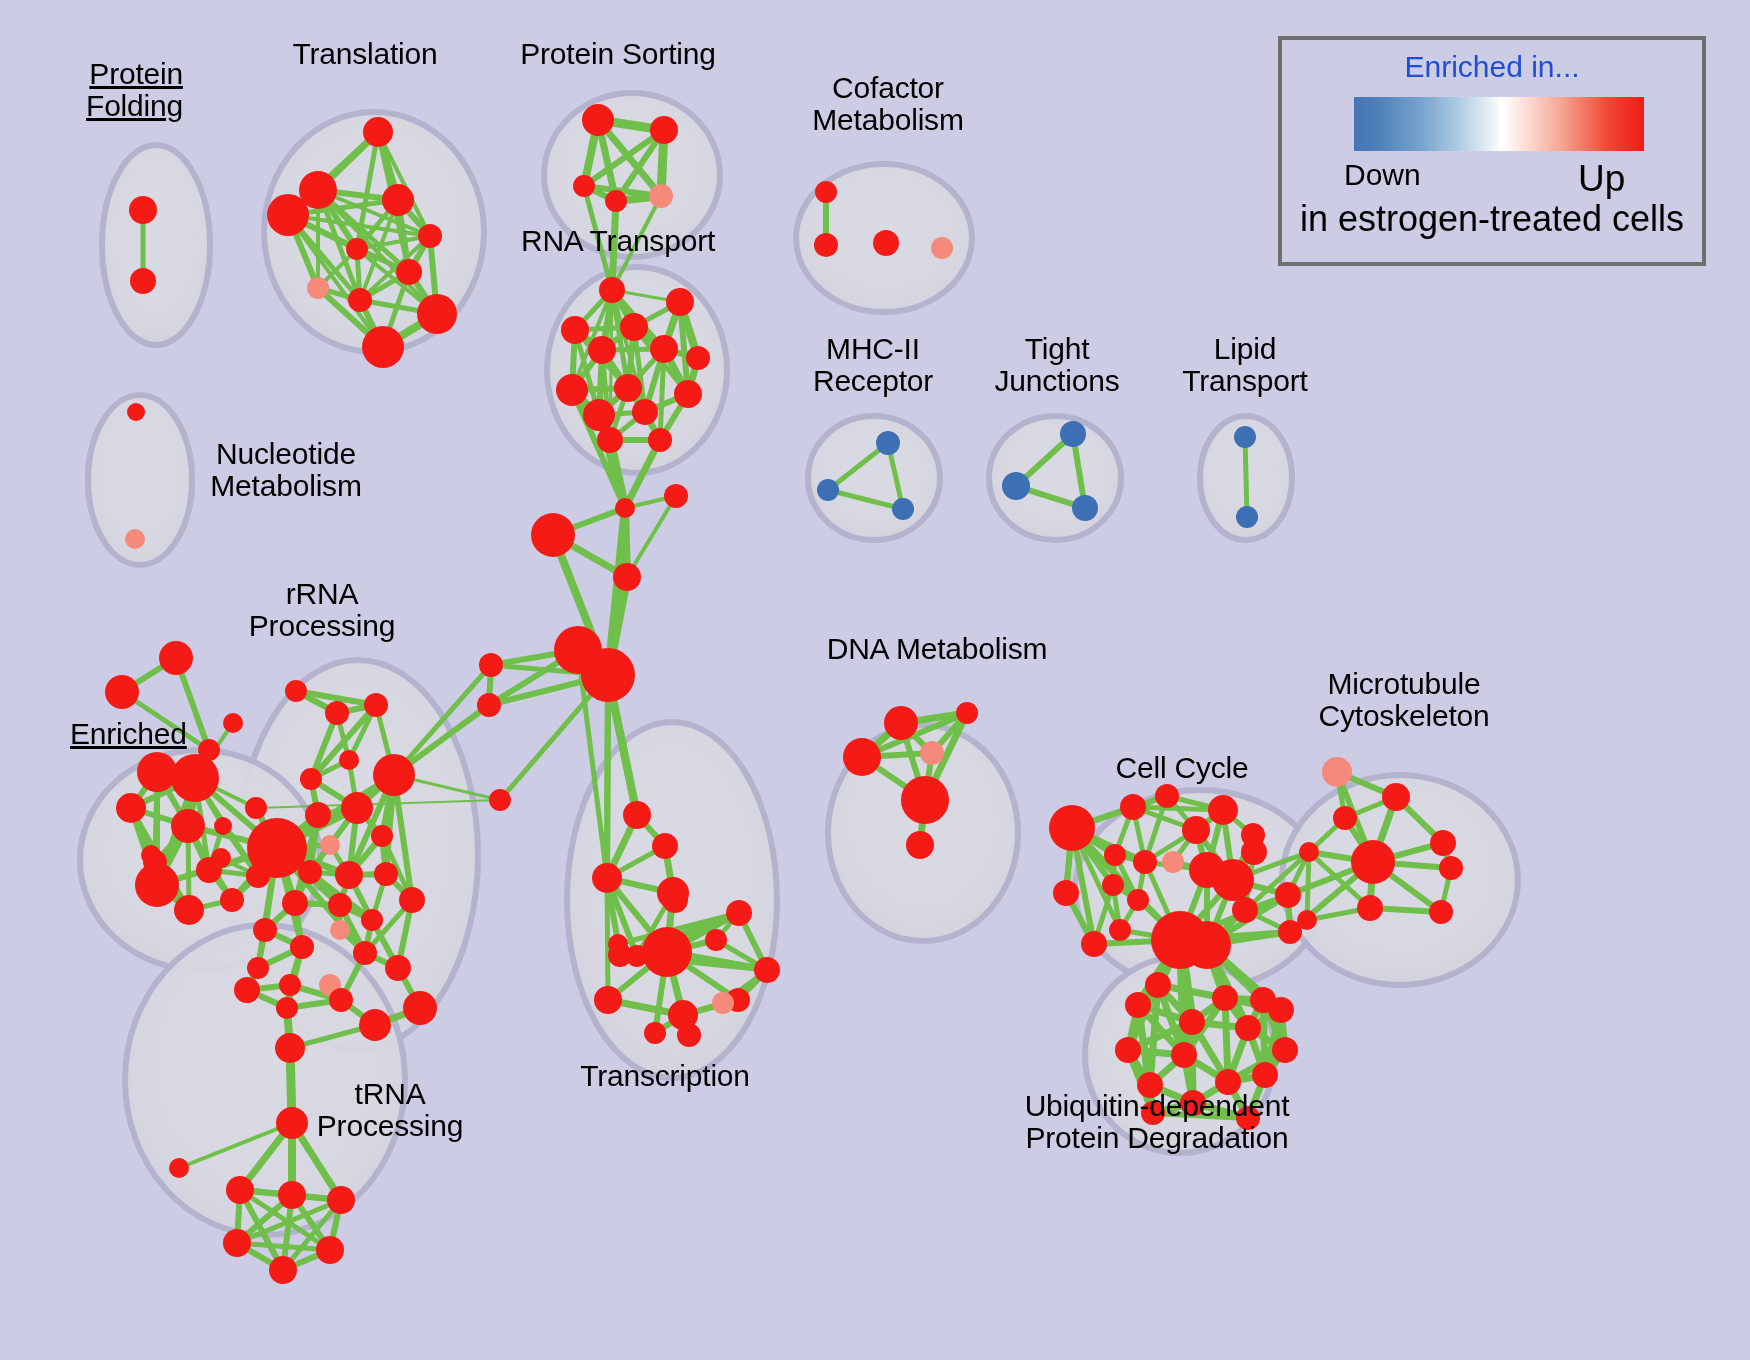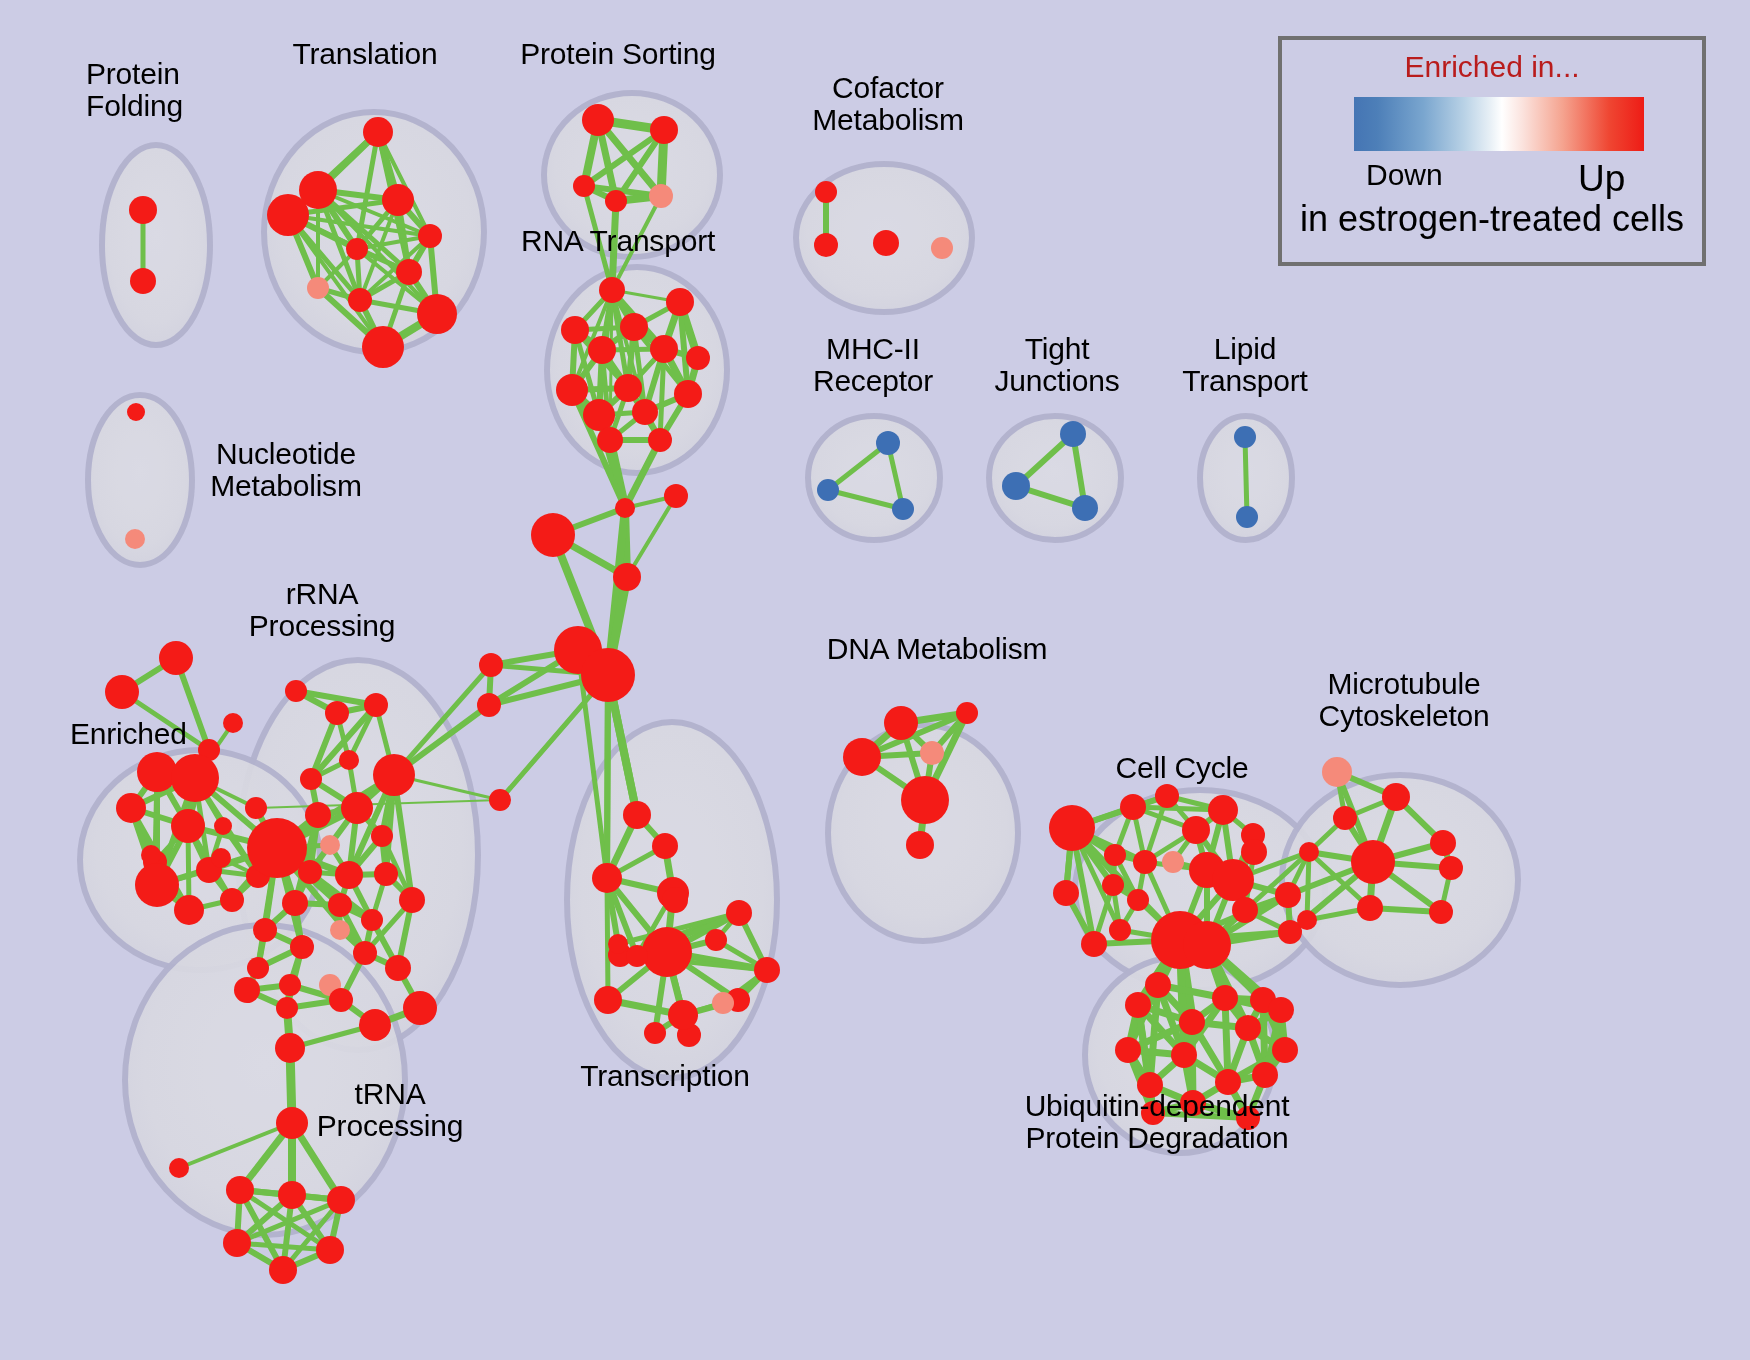--- a/index.html
+++ b/index.html
@@ -26,40 +26,40 @@
     position: absolute;
     color: #000000;
     font-family: "Liberation Sans", sans-serif;
     font-size: 30px;
     line-height: 1.08;
     font-weight: 400;
     white-space: pre;
     letter-spacing: -0.2px;
   }
   .cluster-label.center { text-align: center; }
-  .cluster-label.left   { text-align: left; }
+  .cluster-label.left   { text-align: right; text-decoration: underline; }
 
   
   #legend-box {
     position: absolute;
     left: 1278px;
     top: 36px;
     width: 428px;
     height: 230px;
     background: #ccccE5;
     border: 4px solid #707070;
     box-sizing: border-box;
   }
   #legend-title {
     position: absolute;
     top: 10px;
     left: 0; right: 0;
     text-align: center;
     font-size: 30px;
-    color: #b91c1c;
+    color: #1d4ed8;
   }
   #legend-gradient {
     position: absolute;
     top: 57px;
     left: 72px;
     width: 290px;
     height: 54px;
     background: linear-gradient(to right,
       #4575b4 0%,
       #4d7fb8 8%,
@@ -68,21 +68,21 @@
       #e8f0f6 47%,
       #ffffff 51%,
       #fbe3de 58%,
       #f5a38f 72%,
       #ef4632 88%,
       #ee1c16 100%);
   }
   #legend-down {
     position: absolute;
     top: 118px;
-    left: 84px;
+    left: 62px;
     font-size: 30px;
     color: #000;
   }
   #legend-up {
     position: absolute;
     top: 118px;
     left: 296px;
     font-size: 37px;
     color: #000;
   }

